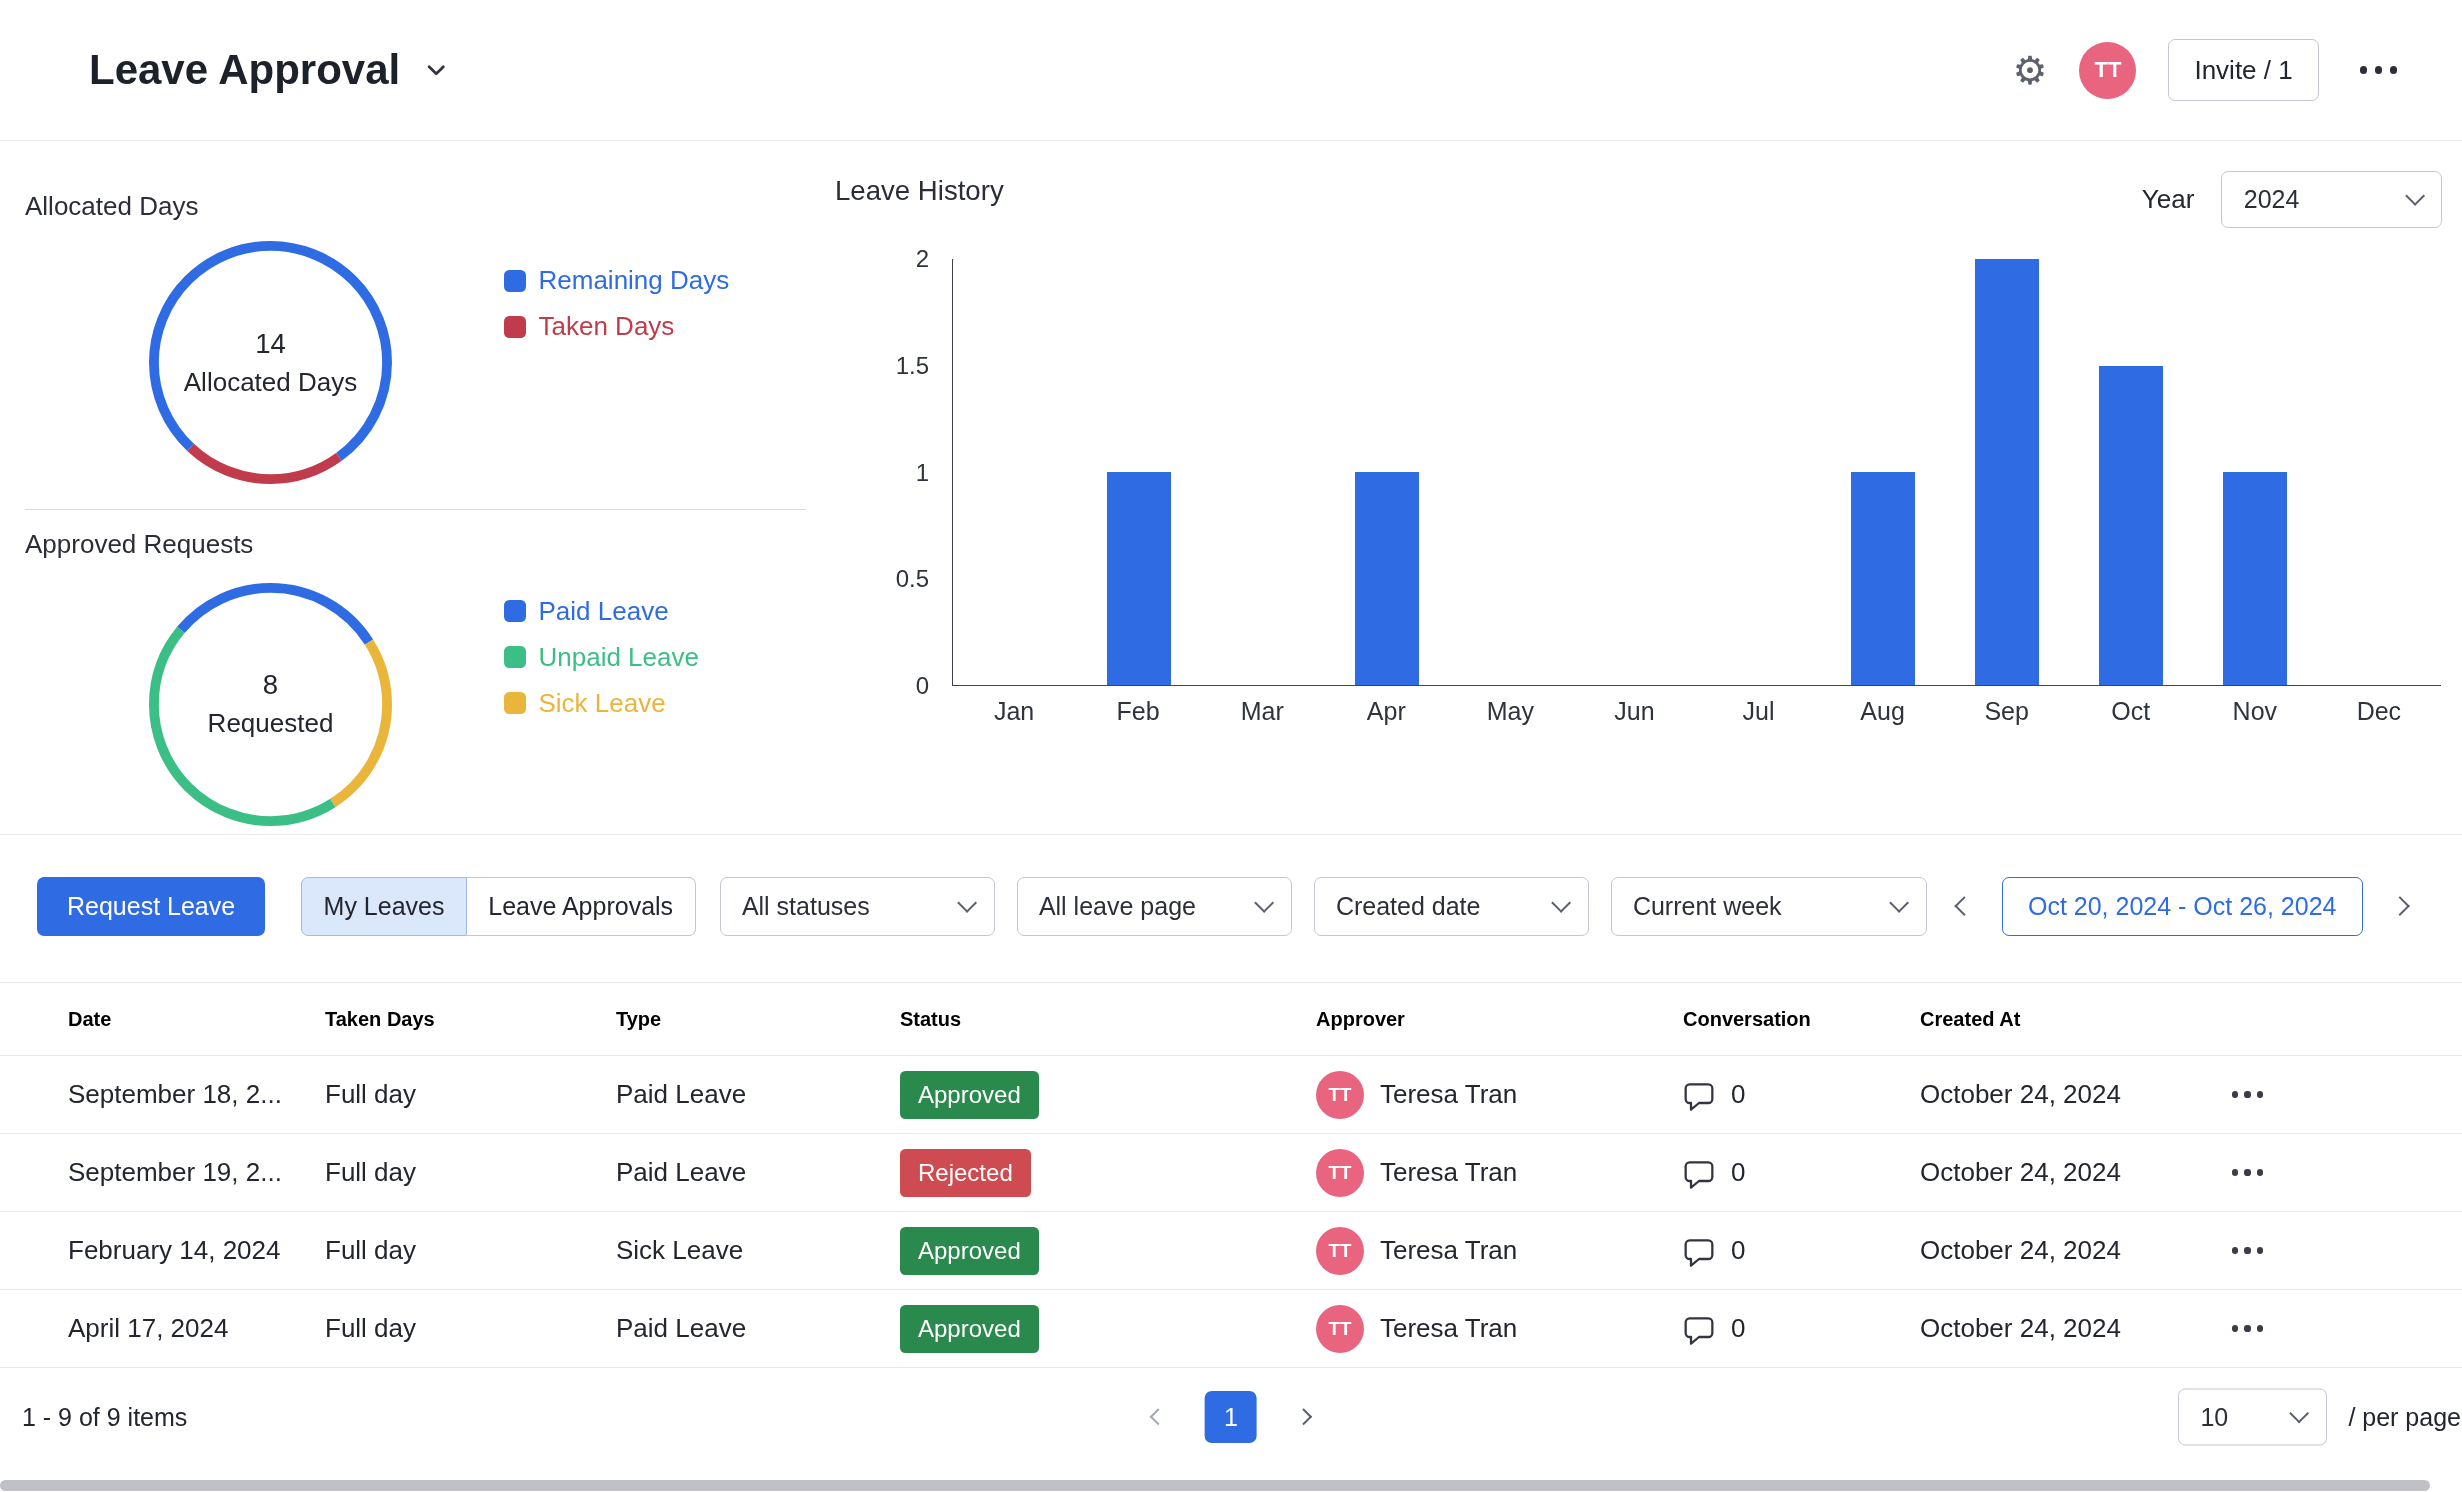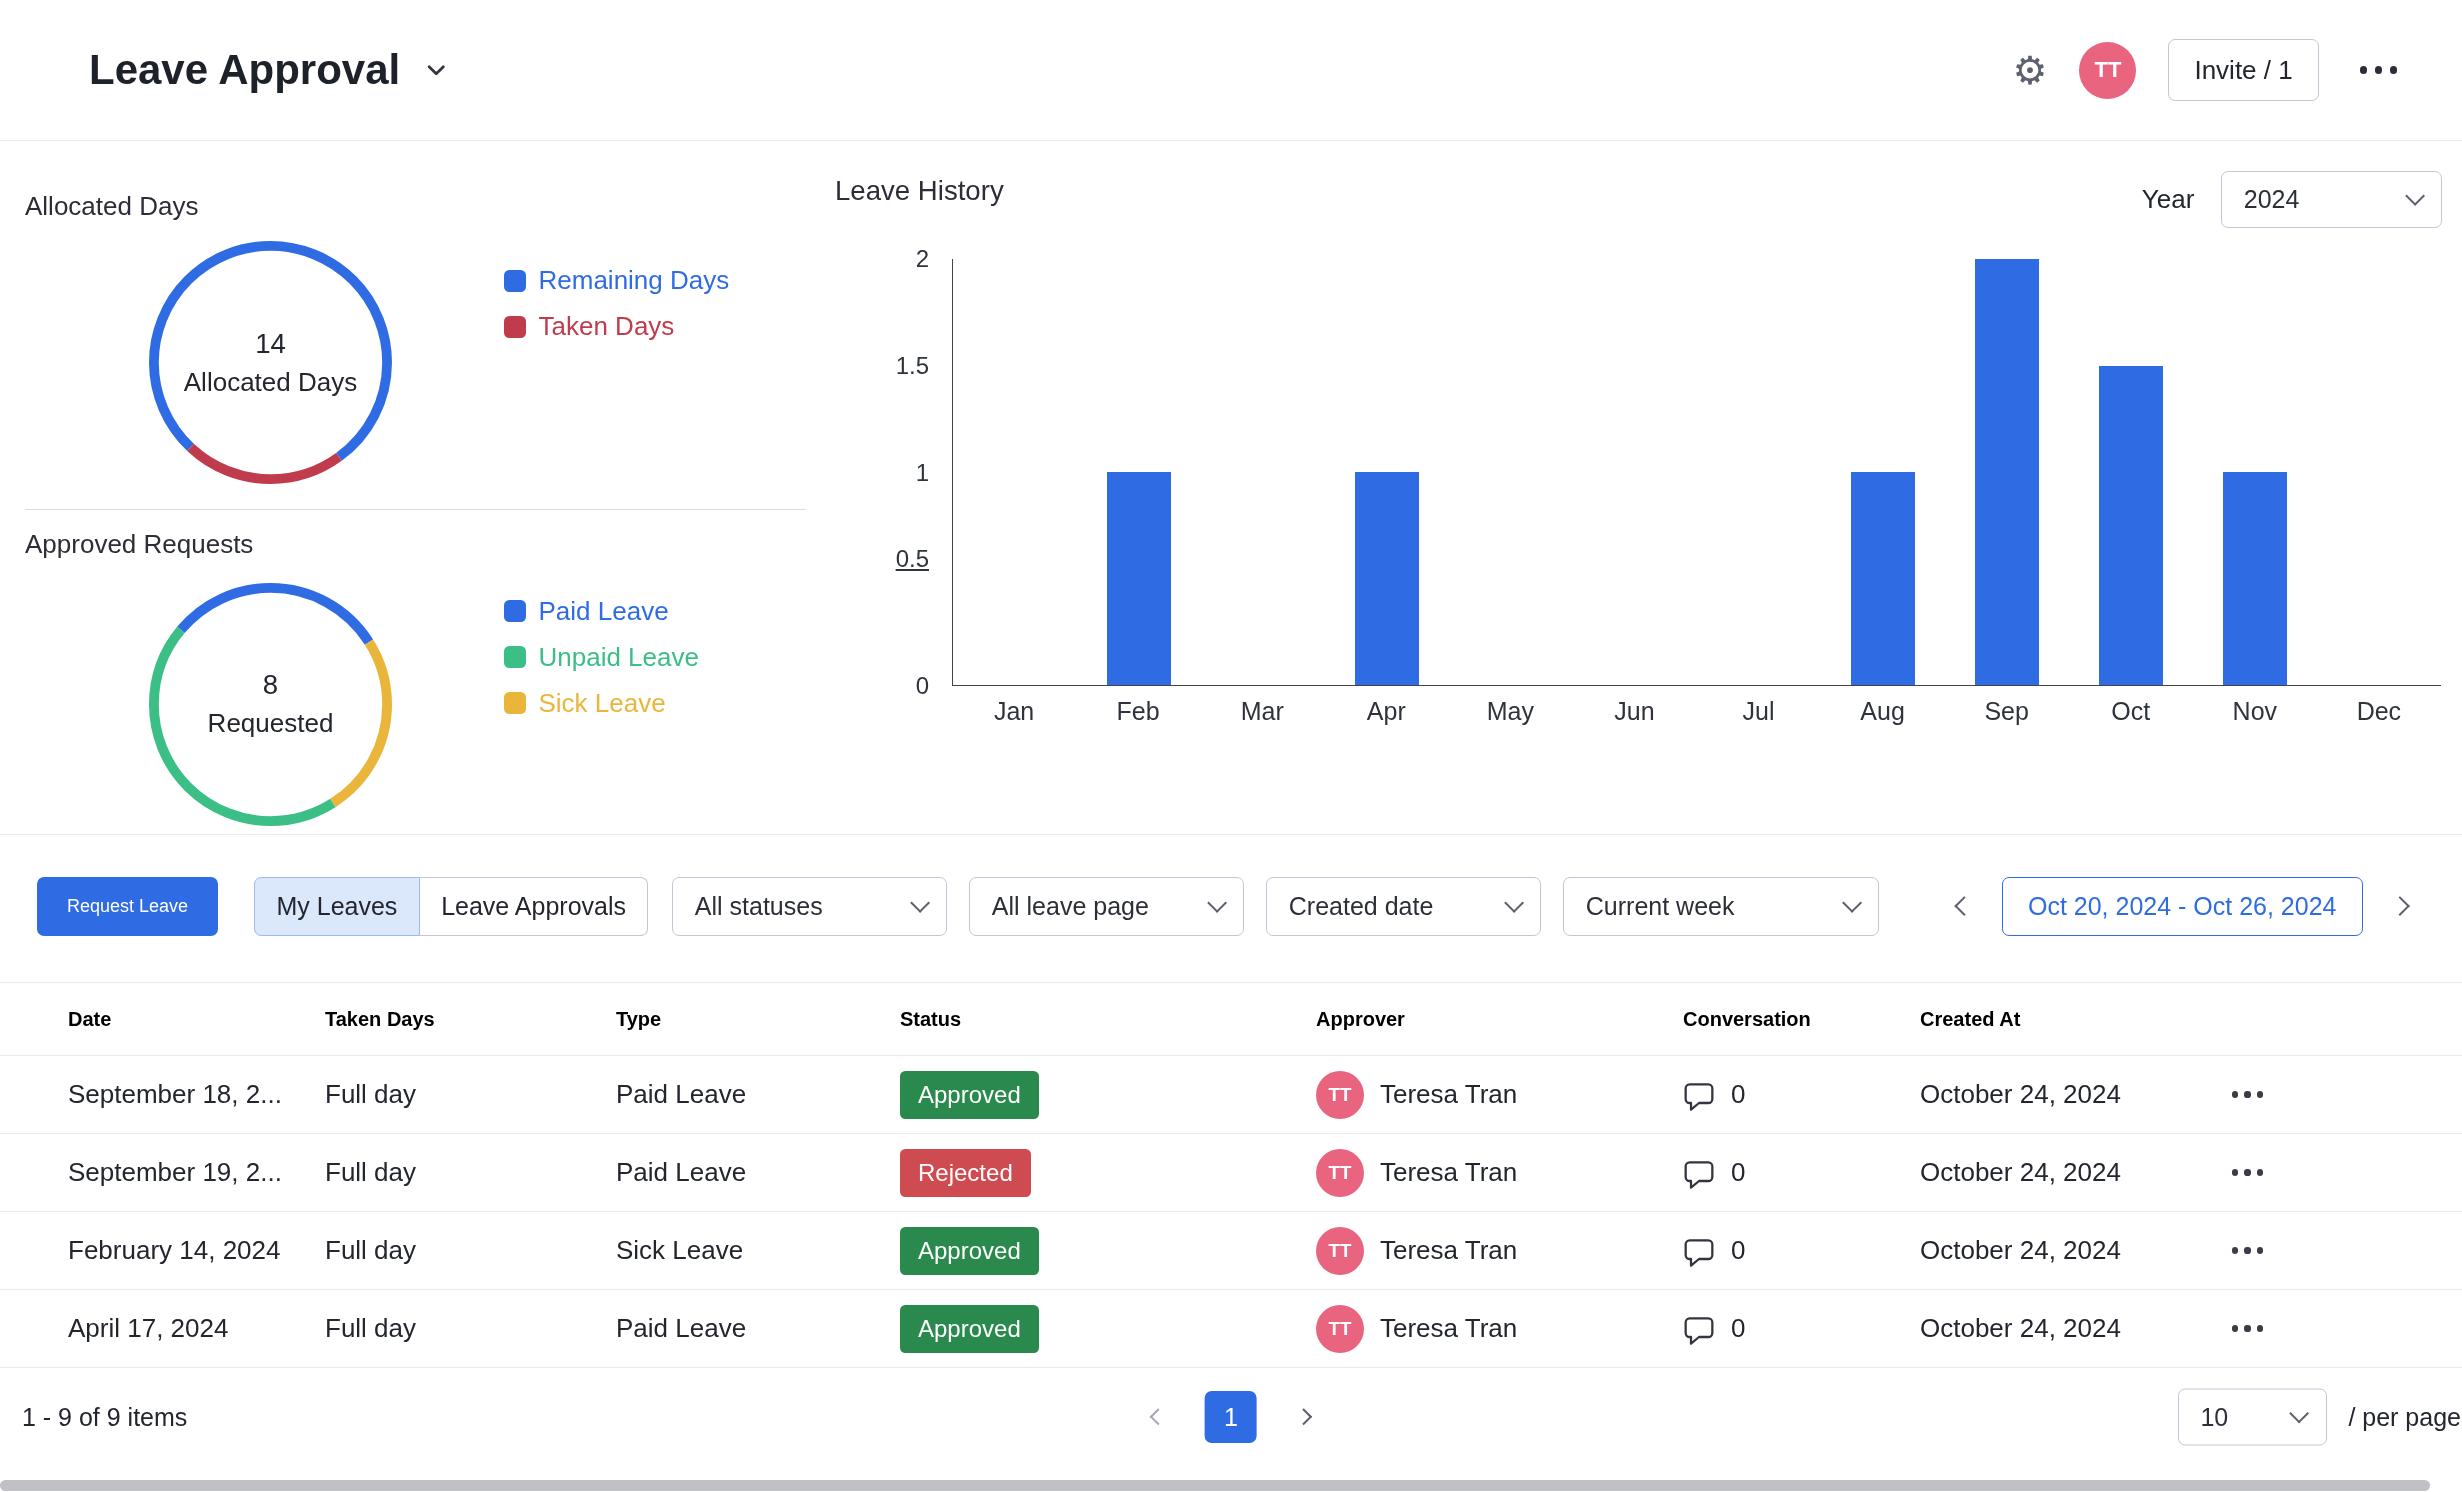--- a/index.html
+++ b/index.html
@@ -49,21 +49,21 @@
   .plot { position:absolute; left:125px; top:118px; width:1489px; height:427px;
           border-left:1.8px solid #40434b; border-bottom:1.8px solid #40434b; display:flex; }
   .bar-slot { flex:1; height:100%; display:flex; align-items:flex-end; justify-content:center; }
   .bar { width:64px; }
   .x-labels { position:absolute; left:125px; top:556px; width:1489px; display:flex; }
   .x-label { flex:1; text-align:center; font-size:25px; color:#2f333c; }
   .y-tick { position:absolute; left:0; width:102px; text-align:right; font-size:24px; color:#2f333c; }
 
   
   .toolbar { display:flex; align-items:center; padding:42px 37px 46px 37px; }
-  .btn-primary { height:59px; padding:0 30px; background:#2f6ce4; color:#fff; font-size:18px;
+  .btn-primary { height:59px; padding:0 30px; background:#2f6ce4; color:#fff; font-size:25px;
                  border:none; border-radius:7.1px; }
   .tabs { display:flex; margin-left:36px; }
   .tab { height:59px; display:flex; align-items:center; padding:0 21.4px; font-size:25px;
          border:0.9px solid #c3c6d4; background:#fff; color:#23262f; }
   .tab:first-child { border-radius:7.1px 0 0 7.1px; }
   .tab + .tab { border-left:none; border-radius:0 7.1px 7.1px 0; }
   .tab.active { background:#dbe7fb; border-color:#9dbbea; }
   .filter { margin-left:22px; }
   .filter:first-of-type { margin-left:24px; }
   .chev { width:14.2px; height:14.2px; border-right:2.7px solid #5c5f6e; border-bottom:2.7px solid #5c5f6e; }
@@ -194,21 +194,21 @@
       <div class="chart-title">Leave History</div>
       <div class="year-ctl">
         <span class="year-label">Year</span>
         <div class="select-box year-select">
           <span>2024</span>
           <span class="chev down"></span>
         </div>
       </div>
       <div id="y-labels">
           <div class="y-tick" style="top: 531px;">0</div>
-          <div class="y-tick" style="top: 404px; text-decoration: underline;">0.5</div>
+          <div class="y-tick" style="top: 424px;">0.5</div>
           <div class="y-tick" style="top: 318px;">1</div>
           <div class="y-tick" style="top: 211px;">1.5</div>
           <div class="y-tick" style="top: 104px;">2</div>
         </div>
       <div class="plot" id="plot">
           <div class="bar-slot"></div>
           <div class="bar-slot">
             <div class="bar" style="height: 50%; background: rgb(47, 108, 228);"></div>
           </div>
           <div class="bar-slot"></div>

